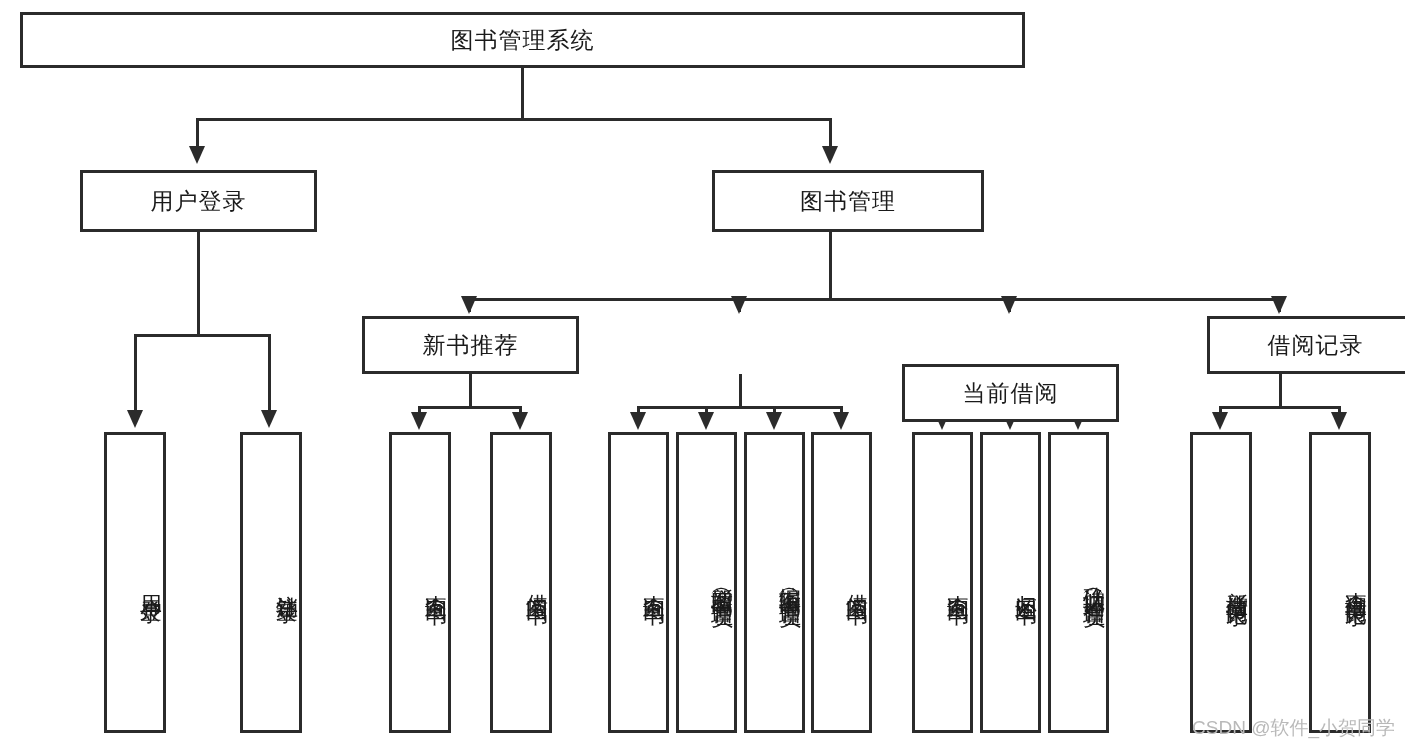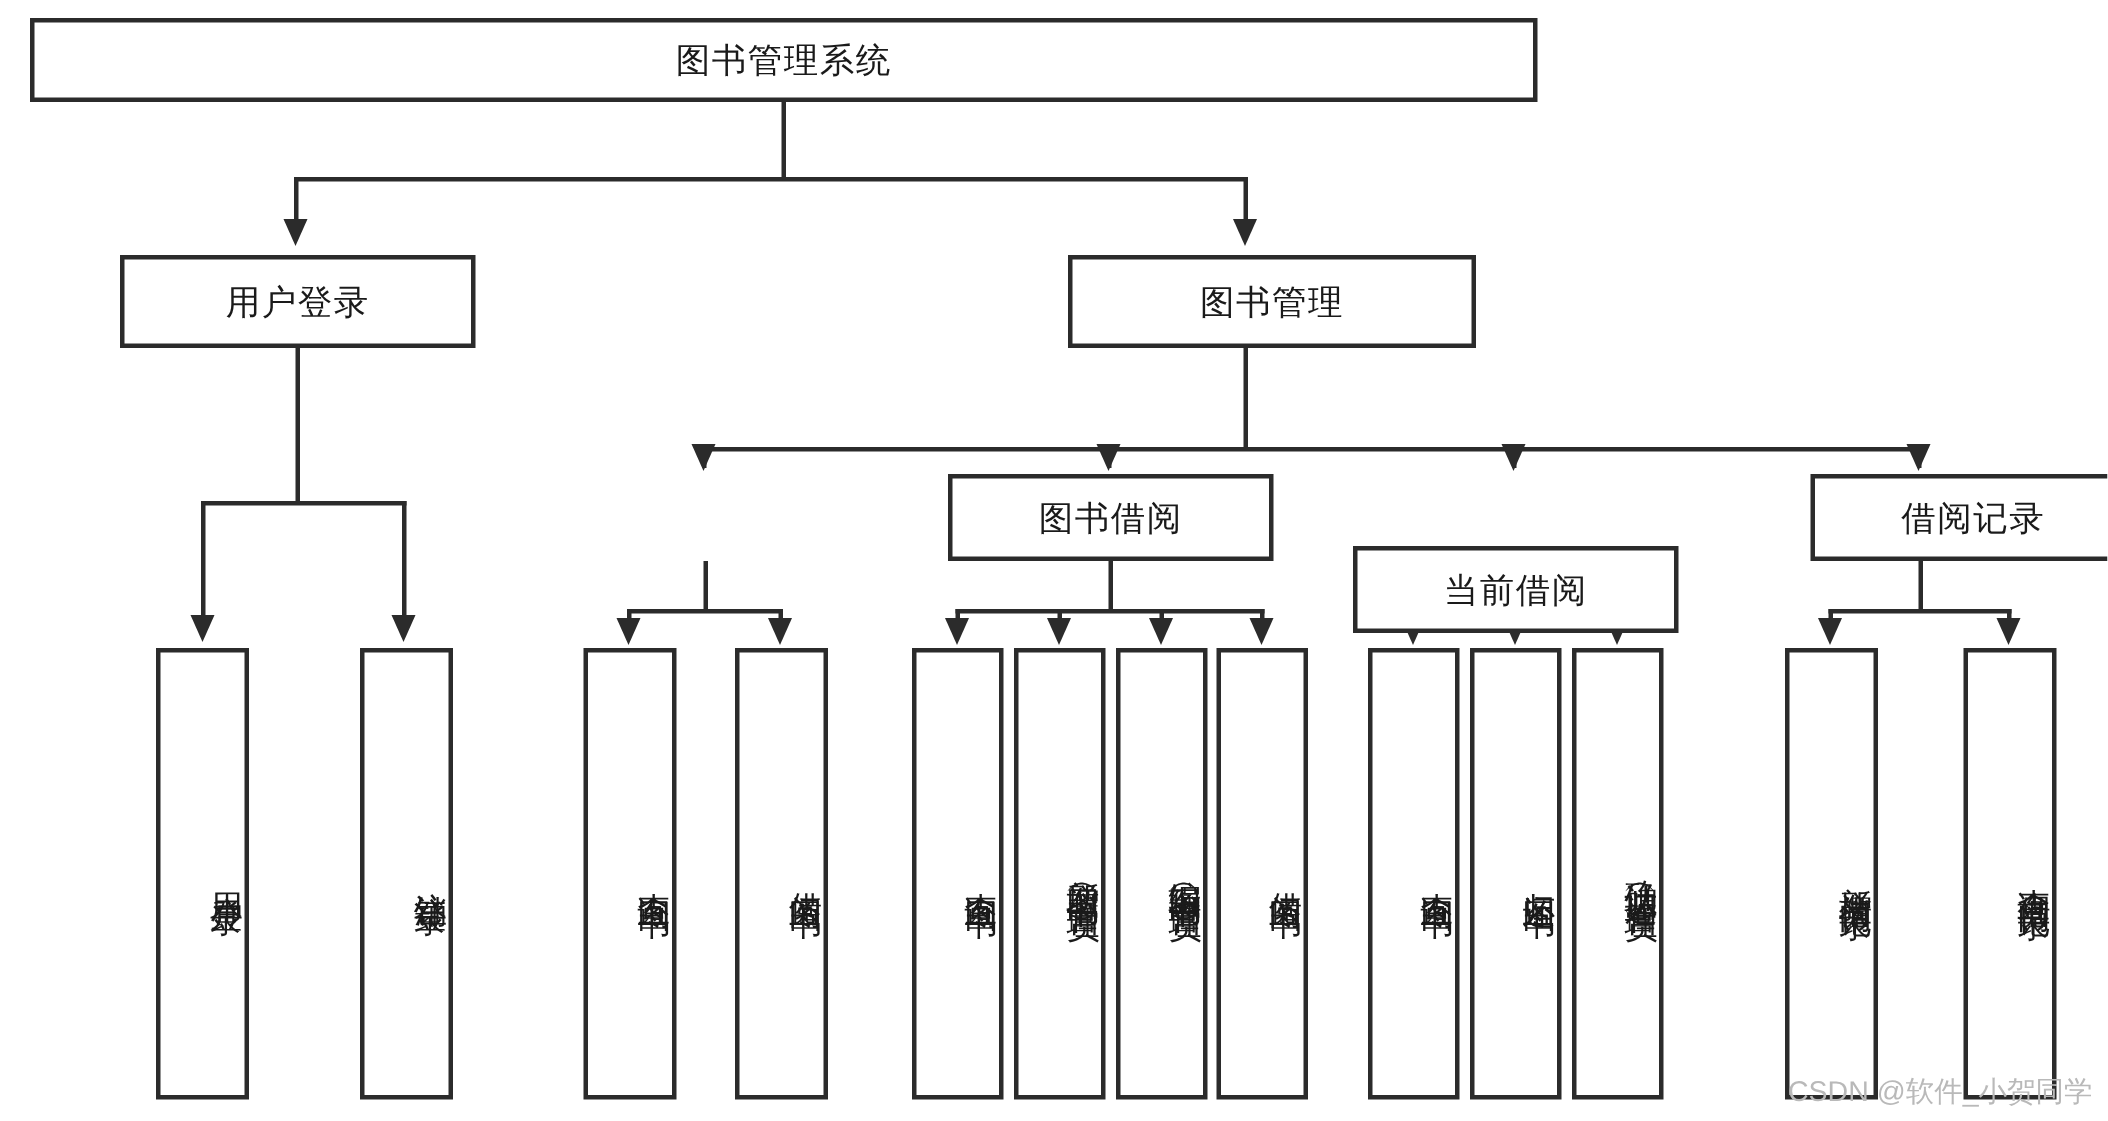--- a/index.html
+++ b/index.html
@@ -120,22 +120,22 @@
 
   <div class="conn vline" style="left:468px; top:298px; width:3px; height:14px;"></div>
   <div class="arrow" style="left:461px; top:296px;"></div>
   <div class="conn vline" style="left:738px; top:298px; width:3px; height:14px;"></div>
   <div class="arrow" style="left:731px; top:296px;"></div>
   <div class="conn vline" style="left:1008px; top:298px; width:3px; height:14px;"></div>
   <div class="arrow" style="left:1001px; top:296px;"></div>
   <div class="conn vline" style="left:1278px; top:298px; width:3px; height:14px;"></div>
   <div class="arrow" style="left:1271px; top:296px;"></div>
 
-  <div class="node horiz" style="left:632px; top:316px; width:217px; height:58px;">
-    <span class="lbl">图书借阅</span>
+  <div class="node horiz" style="left:362px; top:316px; width:217px; height:58px;">
+    <span class="lbl">新书推荐</span>
   </div>
   <div class="node horiz" style="left:902px; top:316px; width:217px; height:58px;margin-top:48px;">
     <span class="lbl">当前借阅</span>
   </div>
   <div class="node horiz" style="left:1172px; top:316px; width:217px; height:58px;margin-left:35px;">
     <span class="lbl">借阅记录</span>
   </div>
 
   <div class="conn vline" style="left:469px; top:374px; width:3px; height:34px;"></div>
   <div class="conn hline" style="left:418px; top:406px; width:104px; height:3px;"></div>

